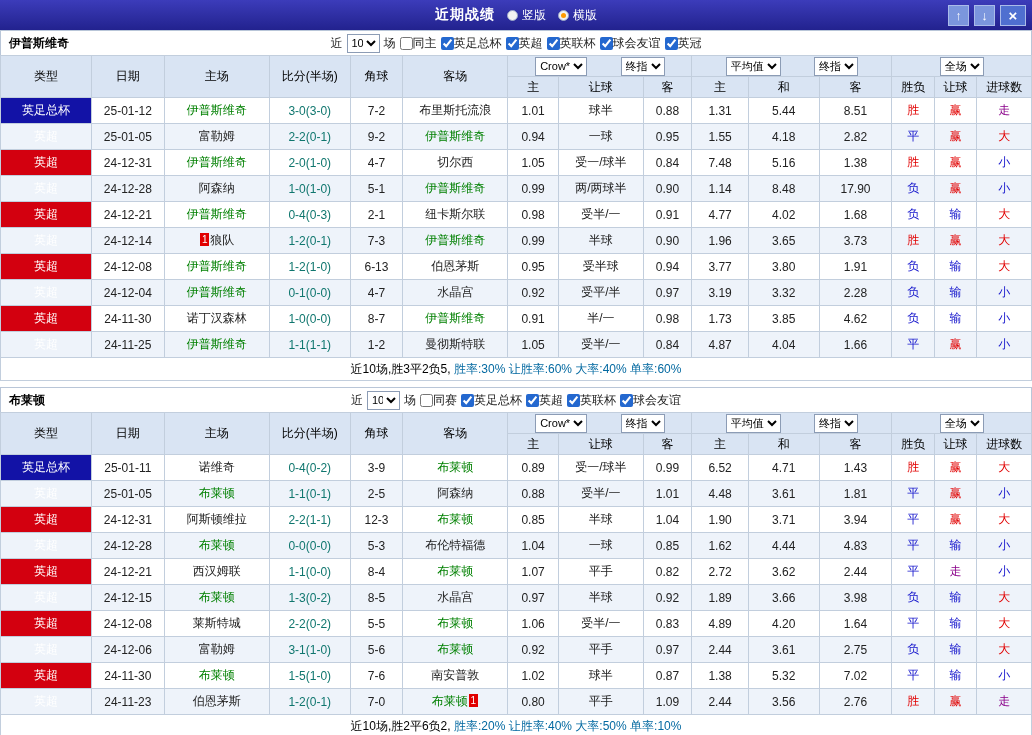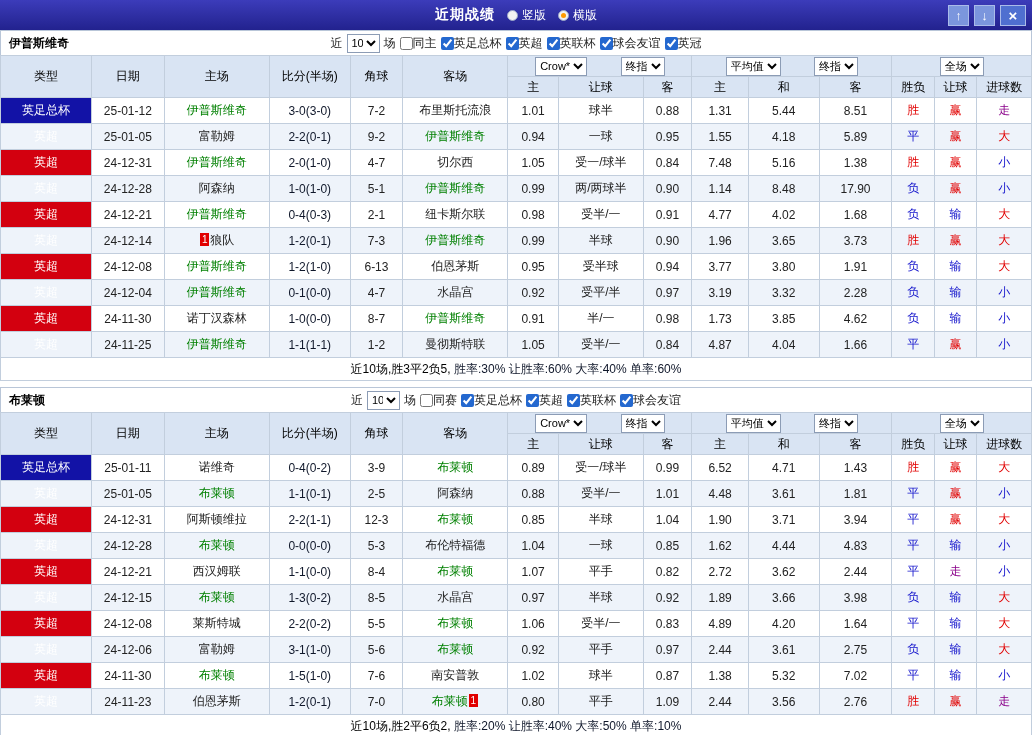--- a/index.html
+++ b/index.html
@@ -48,31 +48,31 @@
   th, td {
     border:1px solid #c2cedd; text-align:center; padding:0 2px;
     overflow:hidden; white-space:nowrap;
   }
   thead th { background:#d9e4f3; font-weight:normal; height:21px; color:#000; }
   thead .dd-cell select { margin:0 15px; }
   tbody td { height:26px; background:#fff; }
   tr.even td { background:#eef3fa; }
   td.type-blue { background:#1212a6; color:#fff; }
   td.type-red  { background:#d3000f; color:#fff; }
-  .score { color:#0f172a; }
+  .score { color:#0f766e; }
   .self  { color:#008000; }
   .badge {
     display:inline-block; background:#e10000; color:#fff; font-size:10px;
     line-height:13px; min-width:9px; padding:0 1px; margin:0 1px; vertical-align:1px;
   }
   .c-red    { color:#e10000; }
   .c-blue   { color:#1414cc; }
   .c-purple { color:#8a008a; }
   tr.summary td { height:23px; background:#fff; color:#000; }
-  tr.summary .stats { color:#0f172a; }
+  tr.summary .stats { color:#0369a1; }
 </style>
 </head>
 <body>
 
 <div class="titlebar">
   <div class="titlebar-center">
     <span class="page-title">近期战绩</span>
     <label class="radio">
       <span class="rb"></span>
       <span>竖版</span>
@@ -205,21 +205,21 @@
       <td>25-01-05</td>
       <td><span class="">富勒姆</span></td>
       <td class="score">2-2(0-1)</td>
       <td>9-2</td>
       <td><span class="self">伊普斯维奇</span></td>
       <td>0.94</td>
       <td>一球</td>
       <td>0.95</td>
       <td>1.55</td>
       <td>4.18</td>
-      <td>5.89</td>
+      <td>2.82</td>
       <td class="c-blue">平</td>
       <td class="c-red">赢</td>
       <td class="c-red">大</td>
     </tr>
           <tr class="odd">
       <td class="type-red">英超</td>
       <td>24-12-31</td>
       <td><span class="self">伊普斯维奇</span></td>
       <td class="score">2-0(1-0)</td>
       <td>4-7</td>

